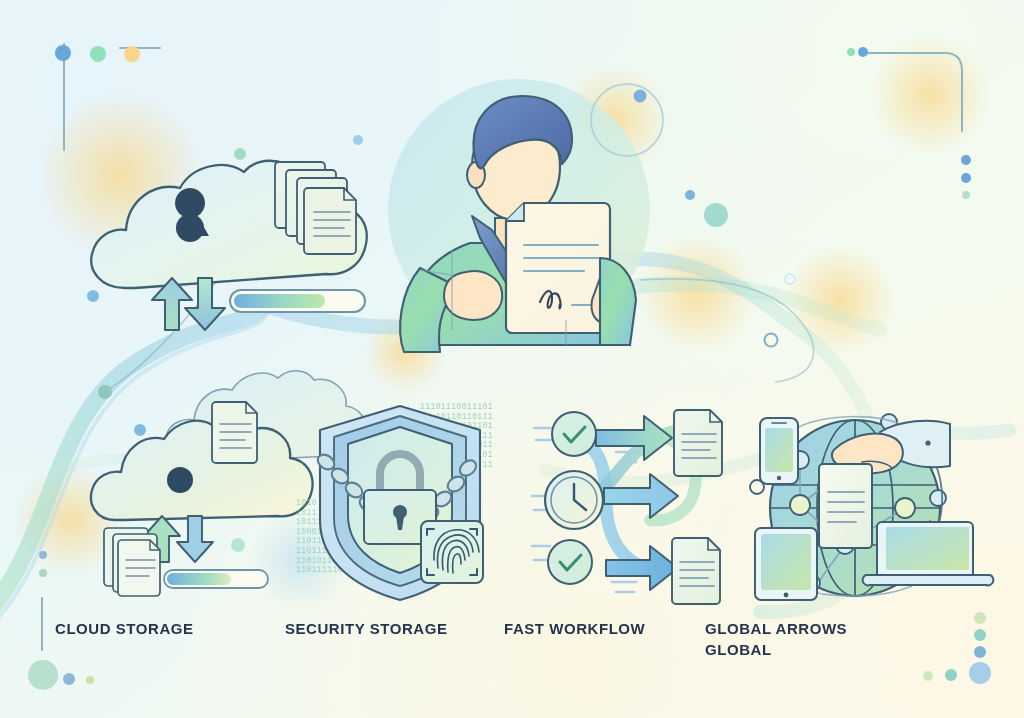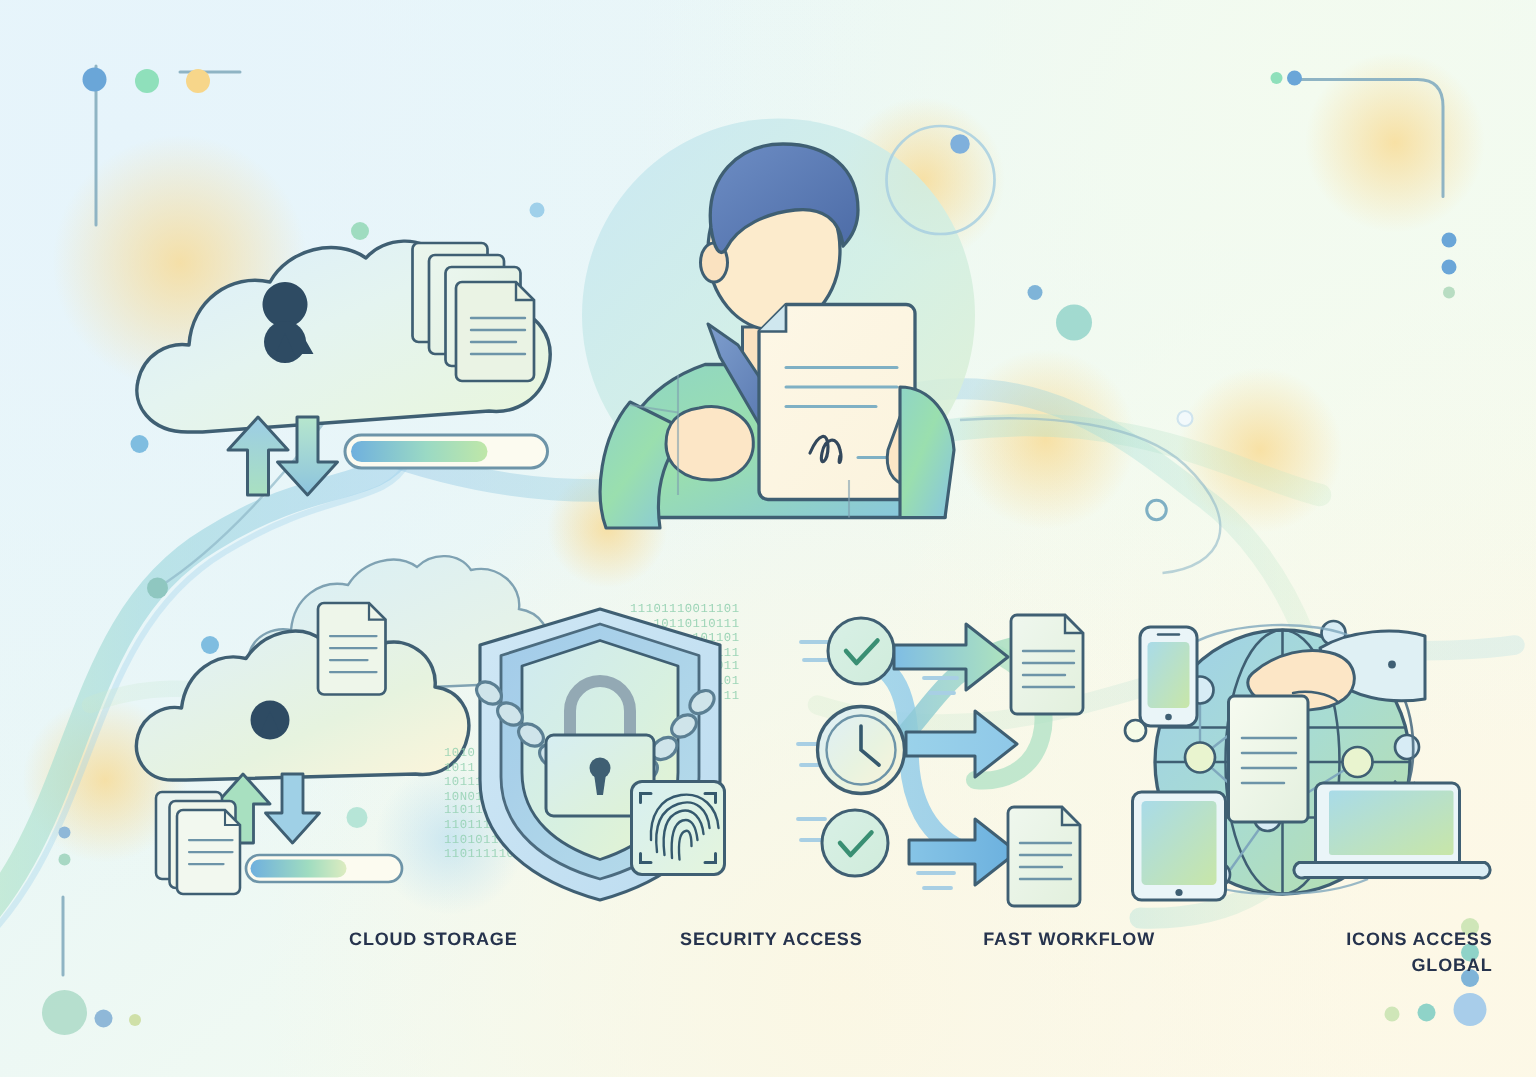--- a/index.html
+++ b/index.html
@@ -12,28 +12,28 @@
     background:
       radial-gradient(circle at 86% 8%, #f3fbef 0%, rgba(243,251,239,0) 42%),
       radial-gradient(circle at 96% 86%, #fdf8e6 0%, rgba(253,248,230,0) 40%),
       radial-gradient(circle at 55% 92%, #fbf7e4 0%, rgba(251,247,228,0) 45%),
       radial-gradient(circle at 8% 12%, #e6f4fb 0%, rgba(230,244,251,0) 45%),
       linear-gradient(140deg,#e9f6fa 0%,#eaf7f6 35%,#f2faf1 62%,#fbf8e9 100%);
   }
   .lyr{position:absolute;left:0;top:0;width:1024px;height:718px;}
   svg{display:block;overflow:visible;}
   .lbl{
-    position:absolute;text-align:right;
-    font-size:12px;font-weight:bold;letter-spacing:.55px;
+    position:absolute;text-align:left;
+    font-size:15px;font-weight:bold;letter-spacing:.55px;
     color:#26334d;line-height:1.42;
     font-family:"Liberation Sans", sans-serif;
   }
   .lbl-1{left:55px;top:618px;width:290px;}
   .lbl-2{left:285px;top:618px;width:290px;}
-  .lbl-3{left:480px;top:618px;width:290px;}
+  .lbl-3{left:504px;top:618px;width:290px;}
   .lbl-4{left:705px;top:618px;width:290px;}
   .bin{
     position:absolute;font-family:"Liberation Mono", monospace;
     font-size:8.2px;line-height:9.6px;color:#8fcfae;
     white-space:pre;letter-spacing:.3px;user-select:none;
   }
   .bin-r{left:420px;top:402px;opacity:.85;text-align:right;}
   .bin-l{left:296px;top:498px;opacity:.8;}
 </style>
 </head>
@@ -582,24 +582,24 @@
         <line x1="828" y1="492" x2="864" y2="492"></line>
         <line x1="828" y1="502" x2="864" y2="502"></line>
         <line x1="828" y1="512" x2="864" y2="512"></line>
         <line x1="828" y1="522" x2="856" y2="522"></line>
       </g>
     </g>
   </svg>
 
   <div class="lbl lbl-1">CLOUD STORAGE</div>
 
-  <div class="lbl lbl-2">SECURITY ACCESS</div>
+  <div class="lbl lbl-2">SECURITY STORAGE</div>
 
   <div class="lbl lbl-3">
     <div>FAST WORKFLOW</div>
   </div>
 
   <div class="lbl lbl-4">
-    <div>ICONS ACCESS</div>
+    <div>GLOBAL ARROWS</div>
     <div>GLOBAL</div>
   </div>
 
 </div>
 
 </body></html>

